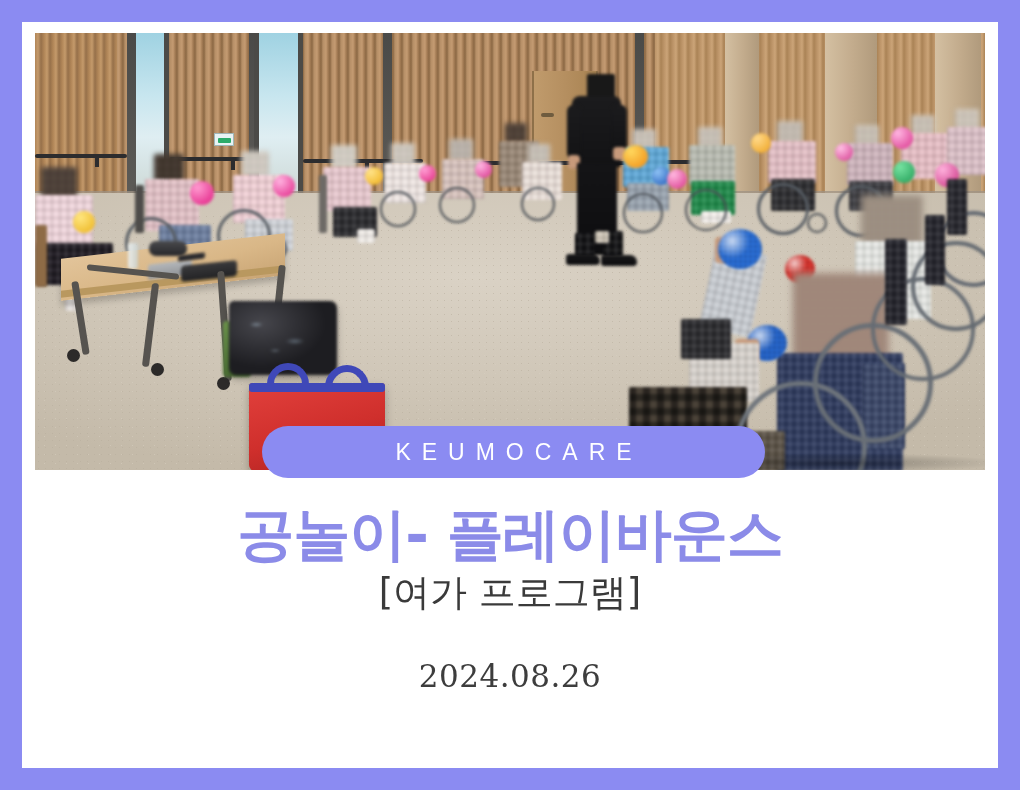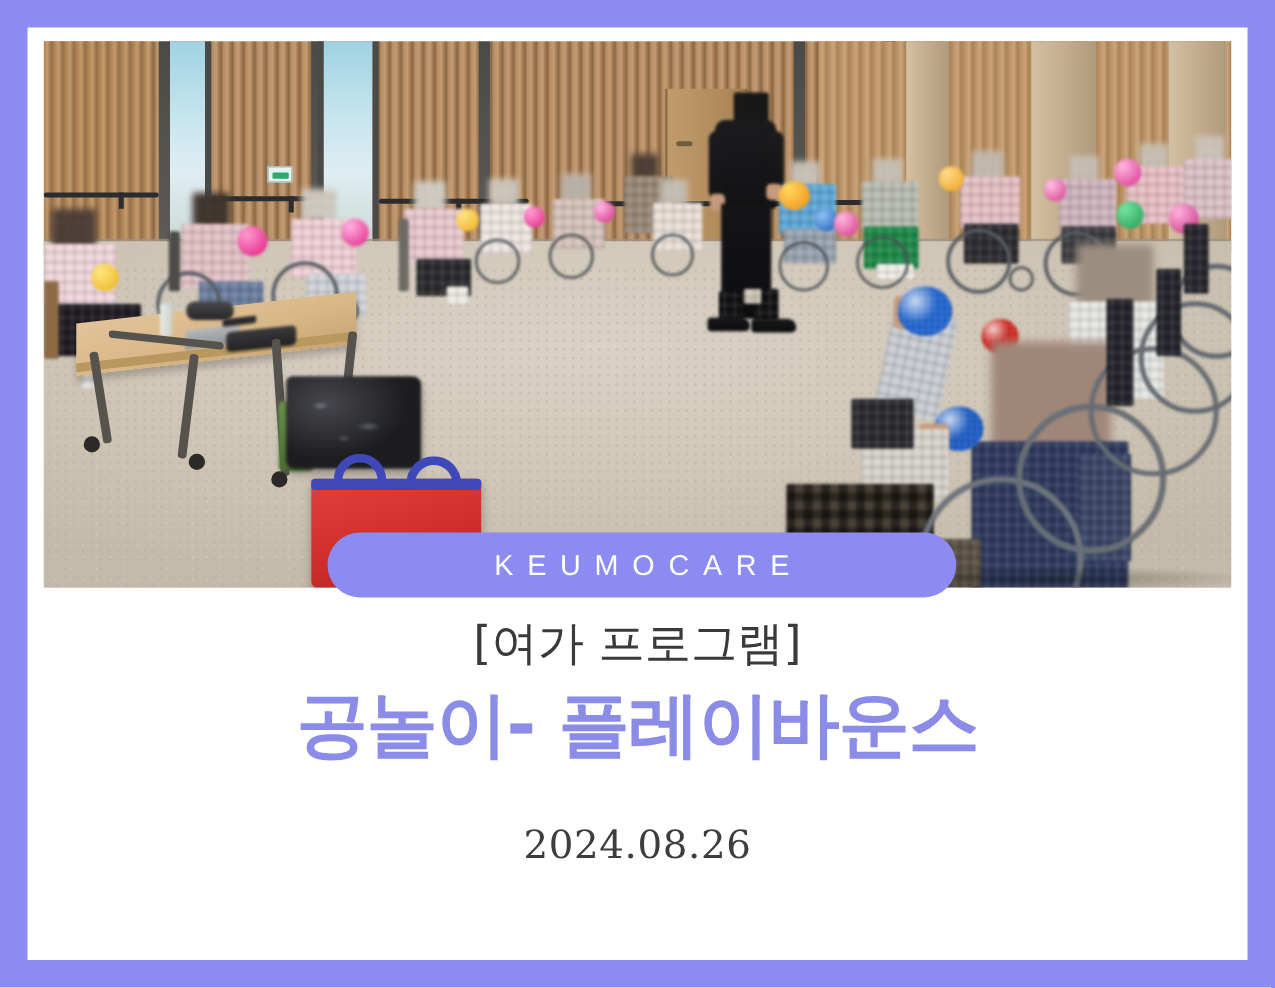--- a/index.html
+++ b/index.html
@@ -600,19 +600,19 @@
         <div style="position:absolute; left:640px; top:420px; width:330px; height:20px;
              background:radial-gradient(ellipse at center, rgba(0,0,0,.30), transparent 70%);"></div>
       </div>
     </div>
 
     <div id="badge">
       <span id="badge-text">KEUMOCARE</span>
     </div>
 
     <div id="caption">
+      <div id="title">공놀이- 플레이바운스</div>
       <div id="subtitle">[여가 프로그램]</div>
-      <div id="title">공놀이- 플레이바운스</div>
       <div id="date">2024.08.26</div>
     </div>
 
   </div>
 </div>
 
 </body></html>

